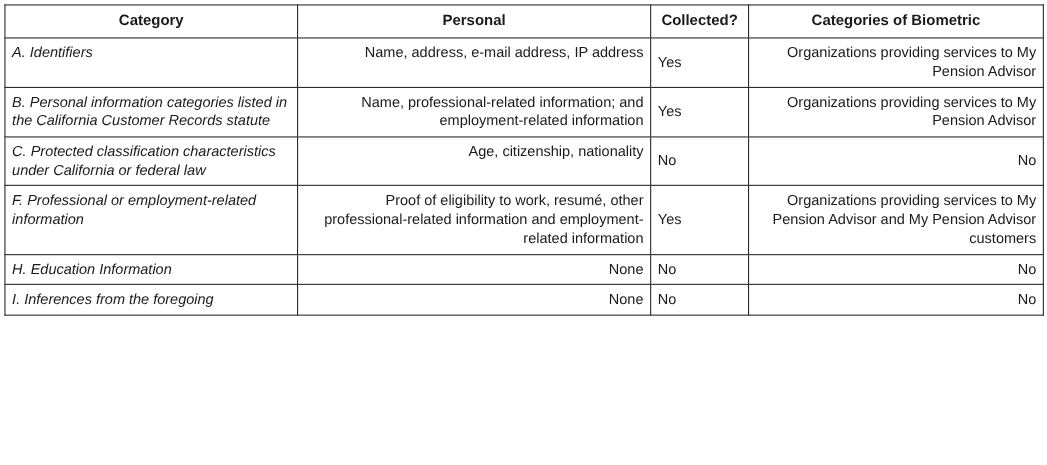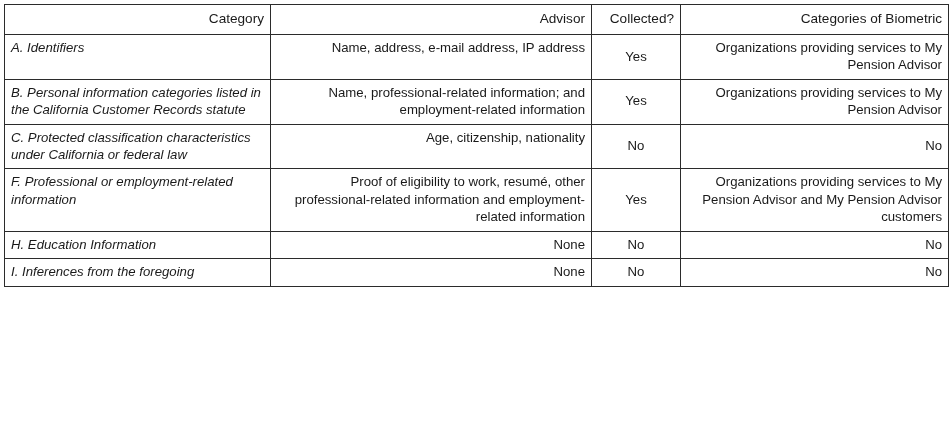--- a/index.html
+++ b/index.html
@@ -27,35 +27,35 @@
   }
   table.privacy-table th,
   table.privacy-table td {
     border: 1px solid #2b2b2b;
     vertical-align: top;
     padding: 4px 6px 5px 6px;
     font-size: 13.2px;
     line-height: 1.32;
   }
   table.privacy-table th {
-    text-align: right;
-    font-weight: normal;
+    text-align: center;
+    font-weight: bold;
     font-size: 13.6px;
     padding-top: 5px;
     padding-bottom: 6px;
     vertical-align: middle;
   }
   col.c-category { width: 266px; }
   col.c-examples { width: 321px; }
   col.c-collected { width: 89px; }
   col.c-recipients { width: 268px; }
 
   td.cell-category { text-align: left; font-style: italic; }
   td.cell-examples { text-align: right; }
-  td.cell-collected { text-align: center; }
+  td.cell-collected { text-align: left; }
   td.cell-recipients { text-align: right; }
 
   
   tr.r-tall td.cell-collected,
   tr.r-tall td.cell-recipients { vertical-align: middle; }
   tr.r-mid td.cell-collected { vertical-align: middle; }
 </style>
 </head>
 <body>
 
@@ -63,21 +63,21 @@
   <table class="privacy-table">
     <colgroup>
       <col class="c-category">
       <col class="c-examples">
       <col class="c-collected">
       <col class="c-recipients">
     </colgroup>
     <thead>
       <tr>
         <th>Category</th>
-        <th>Advisor</th>
+        <th>Personal</th>
         <th>Collected?</th>
         <th>Categories of Biometric</th>
       </tr>
     </thead>
     <tbody>
       <tr class="r-mid">
         <td class="cell-category">A. Identifiers</td>
         <td class="cell-examples">Name, address, e-mail address, IP address</td>
         <td class="cell-collected">Yes</td>
         <td class="cell-recipients">Organizations providing services to My Pension Advisor</td>

